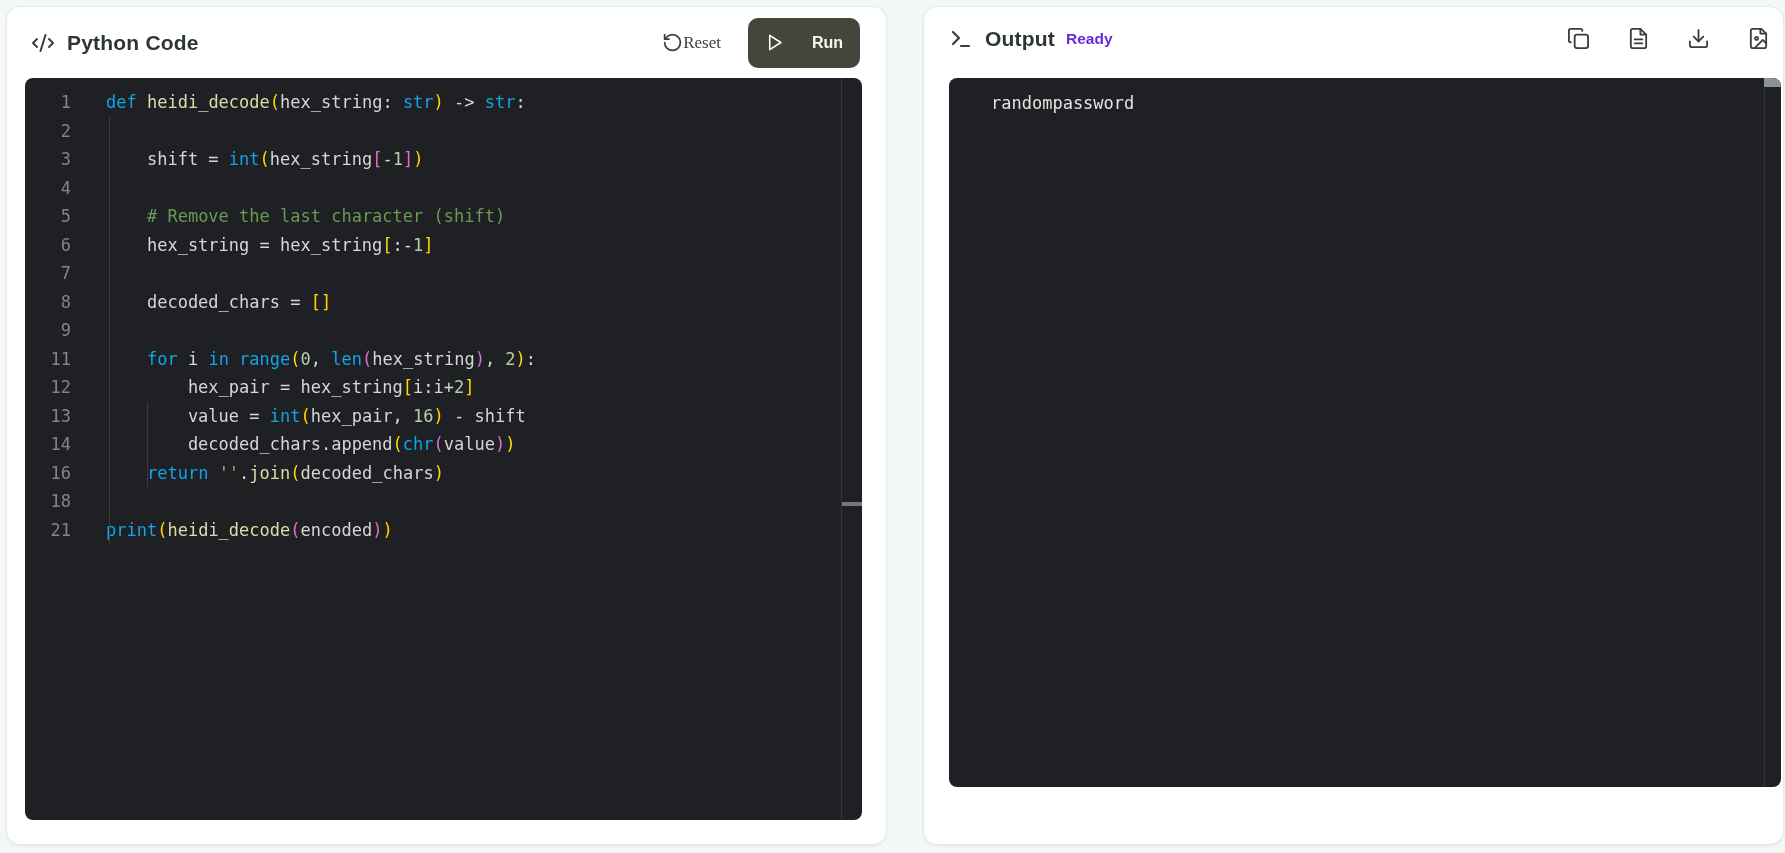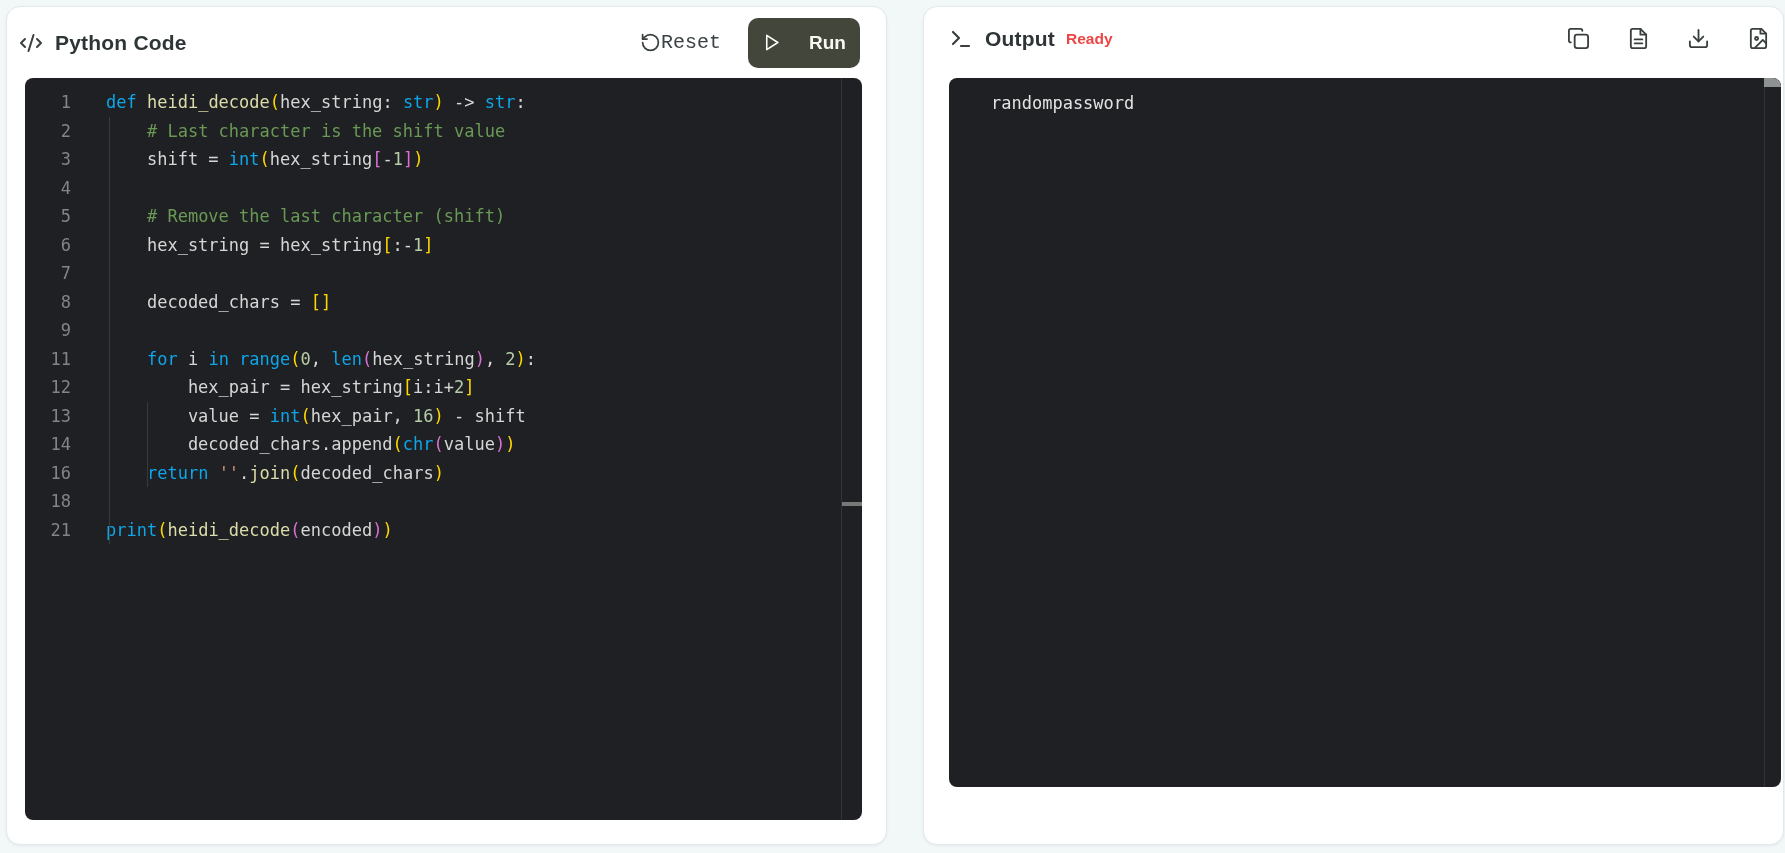--- a/index.html
+++ b/index.html
@@ -3,32 +3,32 @@
 <meta charset="utf-8">
 <style>
   * { margin:0; padding:0; box-sizing:border-box; }
   html,body { width:1785px; height:853px; overflow:hidden; background:#f2f8f8; font-family:"Liberation Sans",sans-serif; }
 
   .card { position:absolute; background:#ffffff; border:1px solid #e3e9e9; border-radius:14px; box-shadow:0 1px 3px rgba(16,24,40,.06); }
   #left-card  { left:6px;   top:6px; width:881px; height:839px; }
   #right-card { left:923px; top:6px; width:861px; height:839px; }
 
   .card-header { display:flex; align-items:center; height:71px; }
-  #left-card  .card-header { padding:0 26px 0 12px; }
+  #left-card  .card-header { padding:0 26px 0 24px; }
   #right-card .card-header { padding:0 8px 8px 25px; }
   .panel-title { font-size:21px; font-weight:bold; color:#2e3537; margin-left:12px; letter-spacing:.2px; }
   .hicon { display:flex; align-items:center; justify-content:center; color:#39403c; }
   .spacer { flex:1; }
 
   .ghost-btn { display:flex; align-items:center; background:none; border:none; cursor:pointer;
-               font-family:Liberation Mono, monospace; font-size:20px; color:#3b4245; }
+               font-family:Liberation Serif, serif; font-size:17px; color:#3b4245; }
   .run-btn { margin-left:27px; width:112px; height:50px; display:flex; align-items:center; justify-content:center; gap:28px;
              background:#43463a; border:none; border-radius:10px; cursor:pointer;
-             color:#f8f8f3; font-family:"Liberation Sans",sans-serif; font-size:19px; font-weight:bold; }
-  .ready { margin-left:11px; color:#ef4444; font-weight:bold; font-size:15.5px; }
+             color:#f8f8f3; font-family:"Liberation Sans",sans-serif; font-size:16px; font-weight:bold; }
+  .ready { margin-left:11px; color:#6d28d9; font-weight:bold; font-size:15.5px; }
   .icon-btn { width:34px; height:34px; margin-left:26px; background:none; border:none; cursor:pointer;
               display:flex; align-items:center; justify-content:center; color:#3c433f; }
 
   
   .editor { position:absolute; left:18px; top:71px; width:837px; height:742px; background:#1f2023; border-radius:8px;
             overflow:hidden; font-family:"DejaVu Sans Mono",monospace; font-size:17px; line-height:28.5px; }
   .lines { padding-top:10px; }
   .cl { position:relative; padding-left:81px; min-height:28.5px; white-space:pre; color:#d6d6d6; }
   .ln { position:absolute; left:0; top:0; width:46px; text-align:right; color:#848484; }
   .cl.active::before { content:""; position:absolute; left:60px; right:0; top:0; bottom:0; z-index:-1;
@@ -87,21 +87,21 @@
           <polygon points="6 3 20 12 6 21 6 3"></polygon>
         </svg>
       </span>
       <span>Run</span>
     </button>
   </div>
 
   <div class="editor">
     <div class="lines">
         <div class="cl"><span class="ln">1</span><span class="tk-k">def</span><span class="tk-v"> </span><span class="tk-fn">heidi_decode</span><span class="tk-b1">(</span><span class="tk-v">hex_string: </span><span class="tk-k">str</span><span class="tk-b1">)</span><span class="tk-v"> -&gt; </span><span class="tk-k">str</span><span class="tk-v">:</span></div>
-        <div class="cl"><span class="ln">2</span><span class="tk-v">    </span><span class="tk-c"># Last character is the shift value</span></div>
+        <div class="cl"><span class="ln">2</span><span class="tk-v">    </span></div>
         <div class="cl"><span class="ln">3</span><span class="tk-v">    shift = </span><span class="tk-k">int</span><span class="tk-b1">(</span><span class="tk-v">hex_string</span><span class="tk-b2">[</span><span class="tk-v">-</span><span class="tk-n">1</span><span class="tk-b2">]</span><span class="tk-b1">)</span></div>
         <div class="cl"><span class="ln">4</span></div>
         <div class="cl"><span class="ln">5</span><span class="tk-v">    </span><span class="tk-c"># Remove the last character (shift)</span></div>
         <div class="cl"><span class="ln">6</span><span class="tk-v">    hex_string = hex_string</span><span class="tk-b1">[</span><span class="tk-v">:-</span><span class="tk-n">1</span><span class="tk-b1">]</span></div>
         <div class="cl"><span class="ln">7</span></div>
         <div class="cl"><span class="ln">8</span><span class="tk-v">    decoded_chars = </span><span class="tk-b1">[]</span></div>
         <div class="cl"><span class="ln">9</span></div>
         <div class="cl"><span class="ln">11</span><span class="tk-v">    </span><span class="tk-k">for</span><span class="tk-v"> i </span><span class="tk-k">in</span><span class="tk-v"> </span><span class="tk-k">range</span><span class="tk-b1">(</span><span class="tk-n">0</span><span class="tk-v">, </span><span class="tk-k">len</span><span class="tk-b2">(</span><span class="tk-v">hex_string</span><span class="tk-b2">)</span><span class="tk-v">, </span><span class="tk-n">2</span><span class="tk-b1">)</span><span class="tk-v">:</span></div>
         <div class="cl"><span class="ln">12</span><span class="tk-v">        hex_pair = hex_string</span><span class="tk-b1">[</span><span class="tk-v">i:i+</span><span class="tk-n">2</span><span class="tk-b1">]</span></div>
         <div class="cl"><span class="ln">13</span><span class="tk-v">        value = </span><span class="tk-k">int</span><span class="tk-b1">(</span><span class="tk-v">hex_pair, </span><span class="tk-n">16</span><span class="tk-b1">)</span><span class="tk-v"> - shift</span></div>

